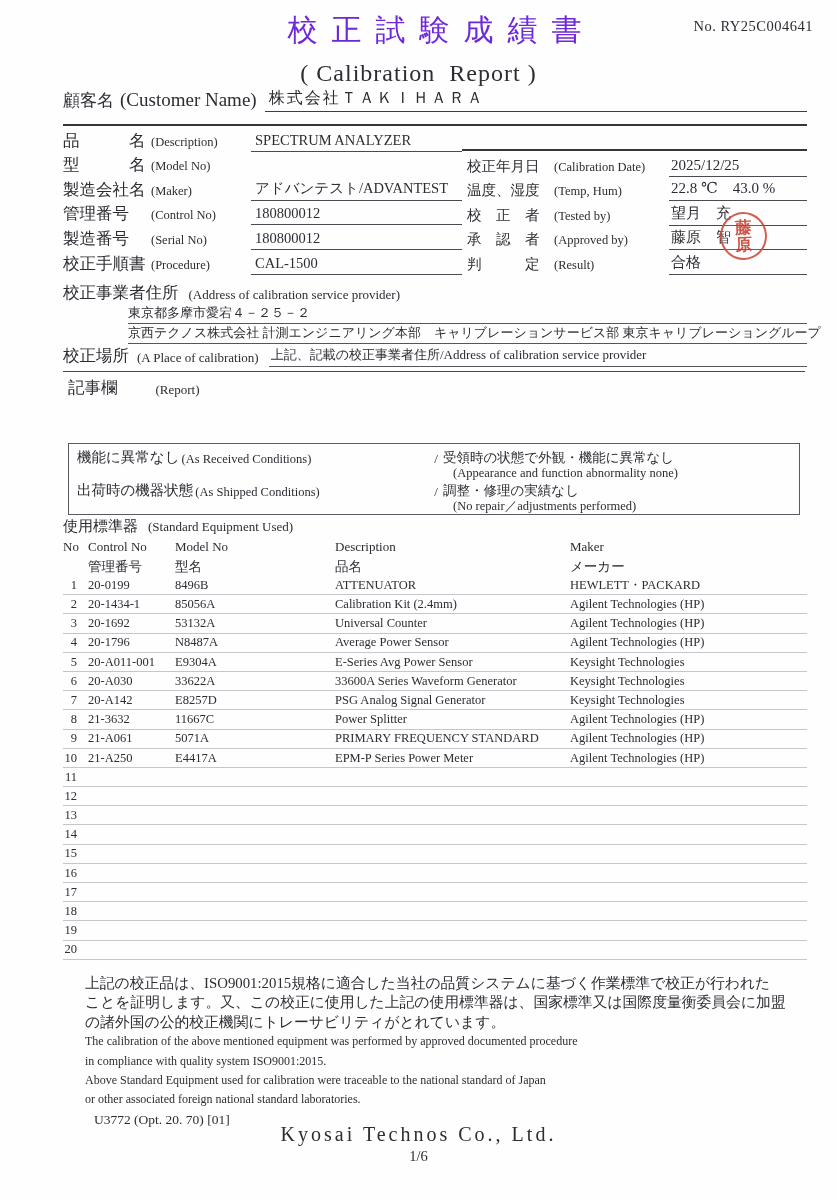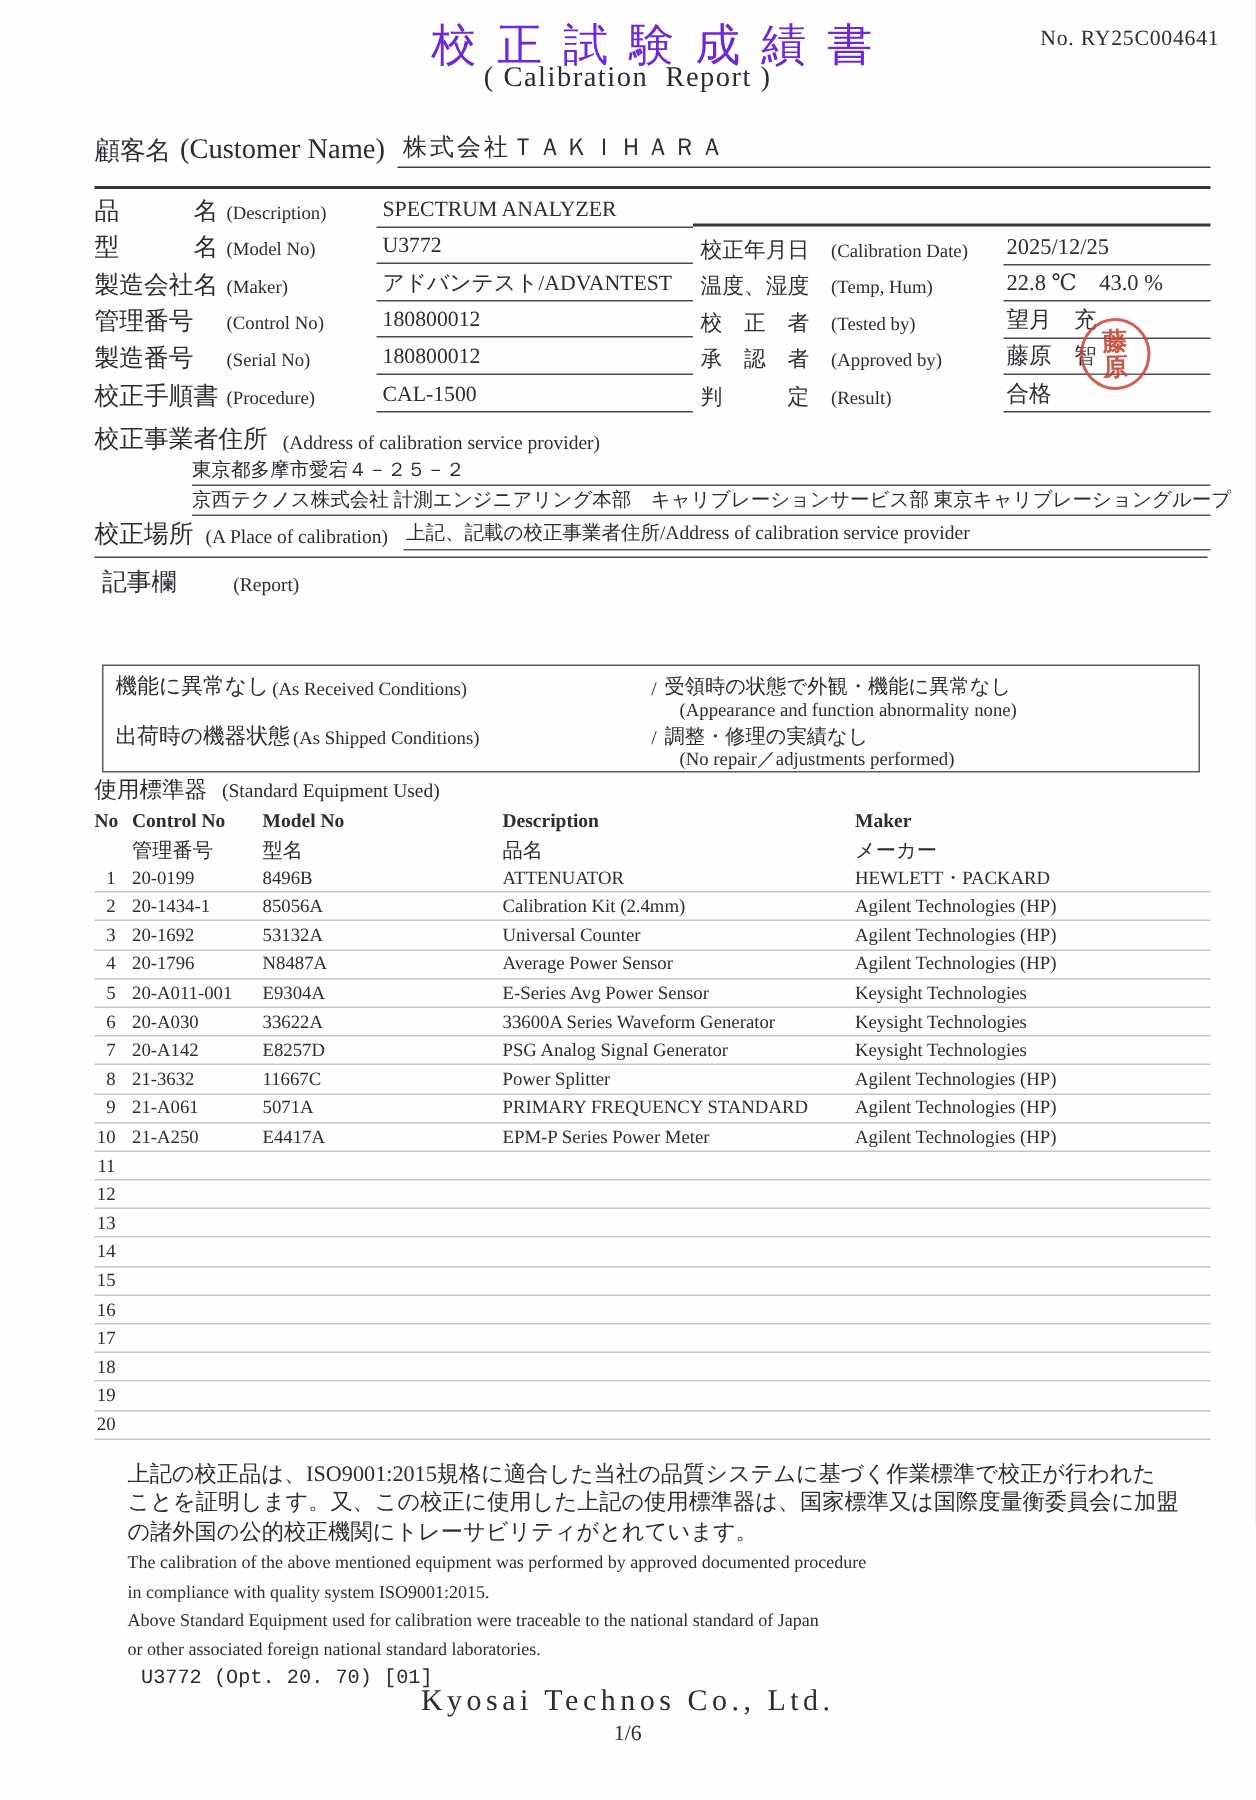--- a/index.html
+++ b/index.html
@@ -6,22 +6,22 @@
   html,body { background:#e8e8e8; }
   body { font-family:"Liberation Serif","DejaVu Serif",serif; color:#2c2c33; }
   .page {
     position:relative; width:837px; height:1200px; margin:0 auto;
     background:#fefefe; overflow:hidden;
   }
   
   .report-no { position:absolute; top:18px; right:24px; font-size:14.5px; letter-spacing:.5px; }
   .title { position:absolute; top:10px; left:16px; width:100%; text-align:center;
            font-size:30px; letter-spacing:14px; text-indent:14px; color:#6d28d9; }
-  .subtitle { position:absolute; top:41px; left:0; width:100%; text-align:center;
-              font-size:19px; letter-spacing:1px; white-space:pre; }
+  .subtitle { position:absolute; top:60px; left:0; width:100%; text-align:center;
+              font-size:24px; letter-spacing:1px; white-space:pre; }
   
   .customer-row { position:absolute; top:84px; left:63px; right:30px;
                   display:flex; align-items:flex-end; height:28px; }
   .customer-row .lbl-jp { font-size:17px; margin-right:6px;font-family:Liberation Serif, serif; }
   .customer-row .lbl-en { font-size:19px; margin-right:8px; padding-bottom:1px; }
   .customer-row .val { flex:1; border-bottom:1.7px solid #3c3c44; font-size:16px;
                        letter-spacing:2px; padding:0 2px 2px 4px; }
   .hr1 { position:absolute; top:124px; left:63px; width:744px; border-top:2px solid #35353b; }
   
   .fields { position:absolute; top:127px; left:63px; width:744px; display:flex; }
@@ -58,33 +58,33 @@
   .cond-left .lbl-en { font-size:12.5px; margin-left:2px; }
   .cond-slash { font-size:13px; text-align:center; }
   .cond-val-jp { font-size:13.5px; }
   .cond-val-en { font-size:12.5px; padding-left:10px; }
   
   .equip { position:absolute; top:516px; left:63px; width:744px; }
   .equip-title { display:flex; align-items:flex-end; height:20px; }
   .equip-title .lbl-jp { font-size:15px; margin-right:10px; }
   .equip-title .lbl-en { font-size:13px; padding-bottom:1px; }
   .egrid { display:grid; grid-template-columns:25px 87px 160px 235px 1fr; align-items:flex-end; }
-  .ehead1 { height:19px; font-size:13px;font-weight:bold; }
+  .ehead1 { height:19px; font-size:13px; }
   .ehead1 .h-ctl { white-space:nowrap; }
   .ehead2 { height:21px; }
   .ehead2 span { font-size:13.5px; }
   .erow { height:19.2px; border-bottom:1px solid #c5c5cb; align-items:center; }
   .erow span { font-size:12.5px; line-height:1; white-space:nowrap; }
   .c-no { text-align:right; padding-right:11px; }
   .ehead1 .c-no, .ehead2 .c-no { text-align:left; padding-right:0; }
   
   .footnotes { position:absolute; top:974px; left:85px; width:722px; }
   .fn-jp { font-size:14.8px; line-height:19.4px; }
   .fn-en { font-size:12px; line-height:19.4px; }
-  .fn-opt { font-size:13.5px; line-height:19.4px; padding-left:9px;font-family:Liberation Mono, monospace; }
+  .fn-opt { font-size:13.5px; line-height:19.4px; padding-left:9px; }
   
   .footer-company { position:absolute; top:1123px; left:0; width:100%; text-align:center;
                     font-size:20px; letter-spacing:3px; }
   .footer-page { position:absolute; top:1148px; left:0; width:100%; text-align:center; font-size:14.5px; }
   
   .stamp { position:absolute; top:212px; left:720px; width:47px; height:48px;
            border:2.5px solid #cc4a3c; border-radius:50%; color:#c6402f;
            display:flex; flex-direction:column; justify-content:center; align-items:center;
            opacity:.88; transform:rotate(-2deg); background:rgba(255,255,255,.15); z-index:5; }
   .stamp div { font-size:16.5px; line-height:17px; font-weight:bold; }
@@ -109,21 +109,20 @@
   <div class="fields">
     <div class="fields-left">
         <div class="flrow">
           <span class="lbl-jp">品　　　名</span>
           <span class="lbl-en">(Description)</span>
           <span class="val">SPECTRUM ANALYZER</span>
         </div>
         <div class="flrow">
           <span class="lbl-jp">型　　　名</span>
           <span class="lbl-en">(Model No)</span>
-          <span class="val">U3772</span>
         </div>
         <div class="flrow">
           <span class="lbl-jp">製造会社名</span>
           <span class="lbl-en">(Maker)</span>
           <span class="val">アドバンテスト/ADVANTEST</span>
         </div>
         <div class="flrow">
           <span class="lbl-jp">管理番号</span>
           <span class="lbl-en">(Control No)</span>
           <span class="val">180800012</span>

